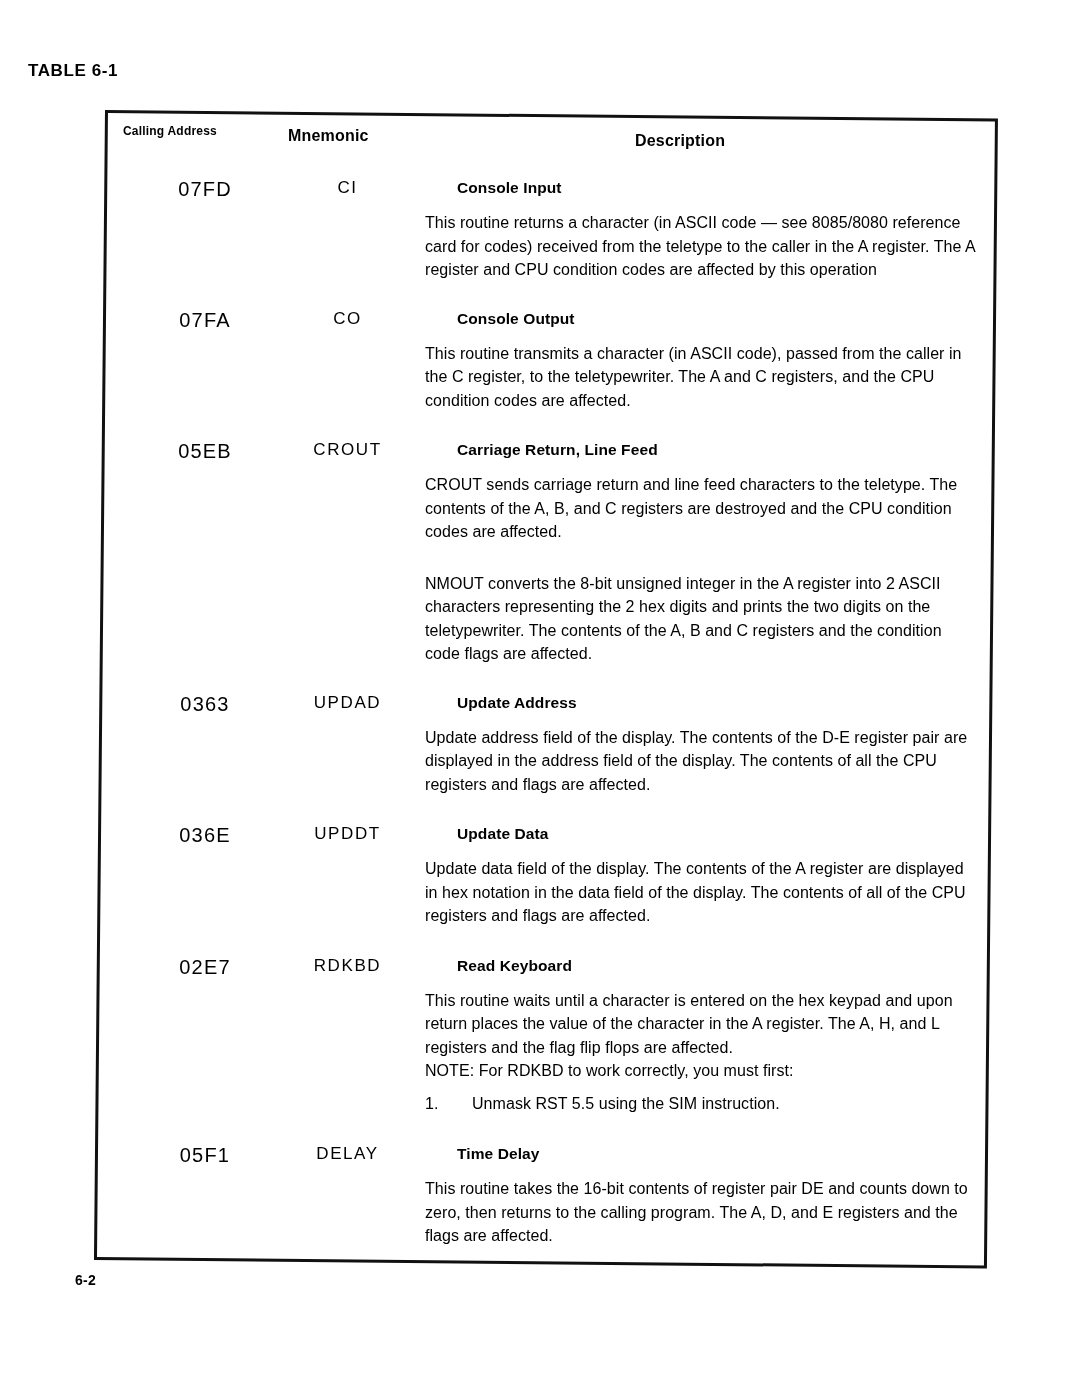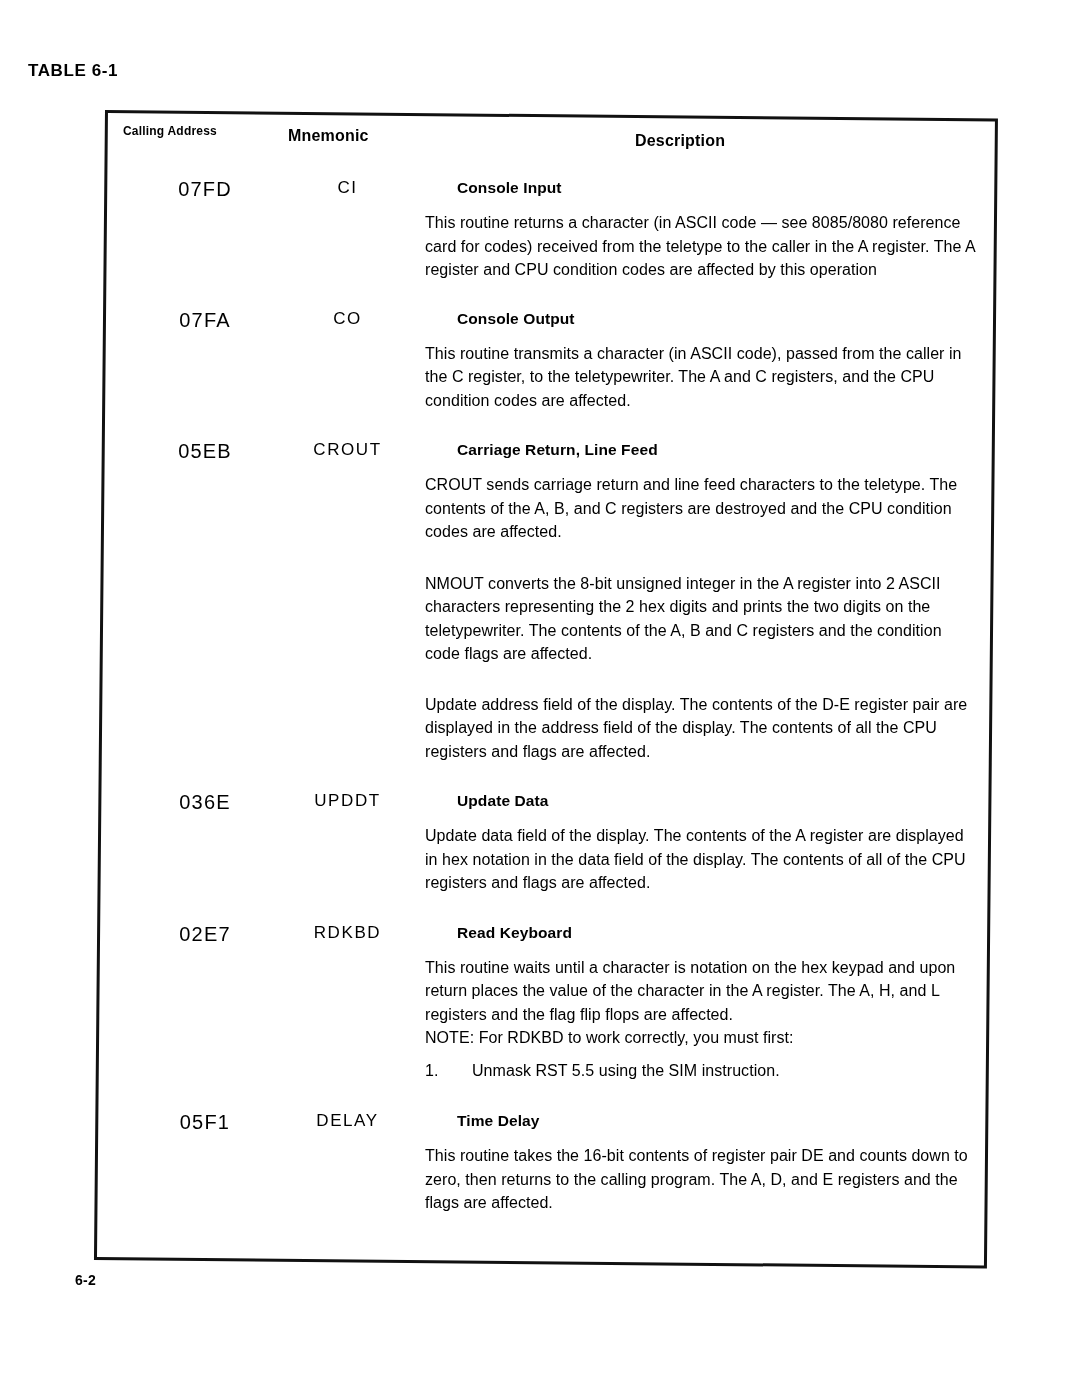--- a/index.html
+++ b/index.html
@@ -223,20 +223,25 @@
     </div>
   </div>
 
   <div class="entry e3">
     <div class="desc">
       <p class="gap-top">NMOUT converts the 8-bit unsigned integer in the A register into 2 ASCII characters representing the 2 hex digits and prints the two digits on the teletypewriter. The contents of the A, B and C registers and the condition code flags are affected.</p>
     </div>
   </div>
 
   <div class="entry e4">
+    <div class="entry-top">
+      <div class="addr">0363</div>
+      <div class="mnem">UPDAD</div>
+      <div class="title">Update Address</div>
+    </div>
     <div class="desc">
       <p class="gap-top">Update address field of the display. The contents of the D-E register pair are displayed in the address field of the display. The contents of all the CPU registers and flags are affected.</p>
     </div>
   </div>
 
   <div class="entry e5">
     <div class="entry-top">
       <div class="addr">036E</div>
       <div class="mnem">UPDDT</div>
       <div class="title">Update Data</div>
@@ -246,21 +251,21 @@
     </div>
   </div>
 
   <div class="entry e6">
     <div class="entry-top">
       <div class="addr">02E7</div>
       <div class="mnem">RDKBD</div>
       <div class="title">Read Keyboard</div>
     </div>
     <div class="desc">
-      <p class="gap-top">This routine waits until a character is notation on the hex keypad and upon return places the value of the character in the A register. The A, H, and L registers and the flag flip flops are affected.</p>
+      <p class="gap-top">This routine waits until a character is entered on the hex keypad and upon return places the value of the character in the A register. The A, H, and L registers and the flag flip flops are affected.</p>
       <p class="note-line">NOTE:  For RDKBD to work correctly, you must first:</p>
       <div class="numbered">
         <span class="num">1.</span>
         <span>Unmask RST 5.5 using the SIM instruction.</span>
       </div>
     </div>
   </div>
 
   <div class="entry e7">
     <div class="entry-top">

